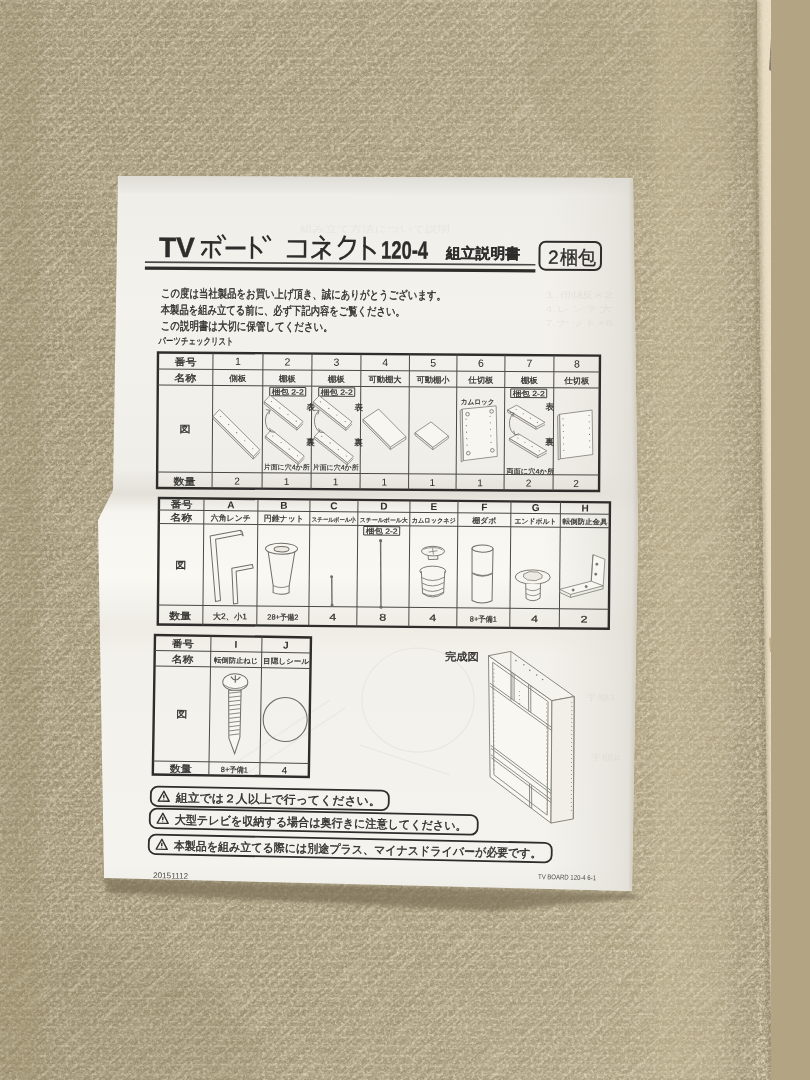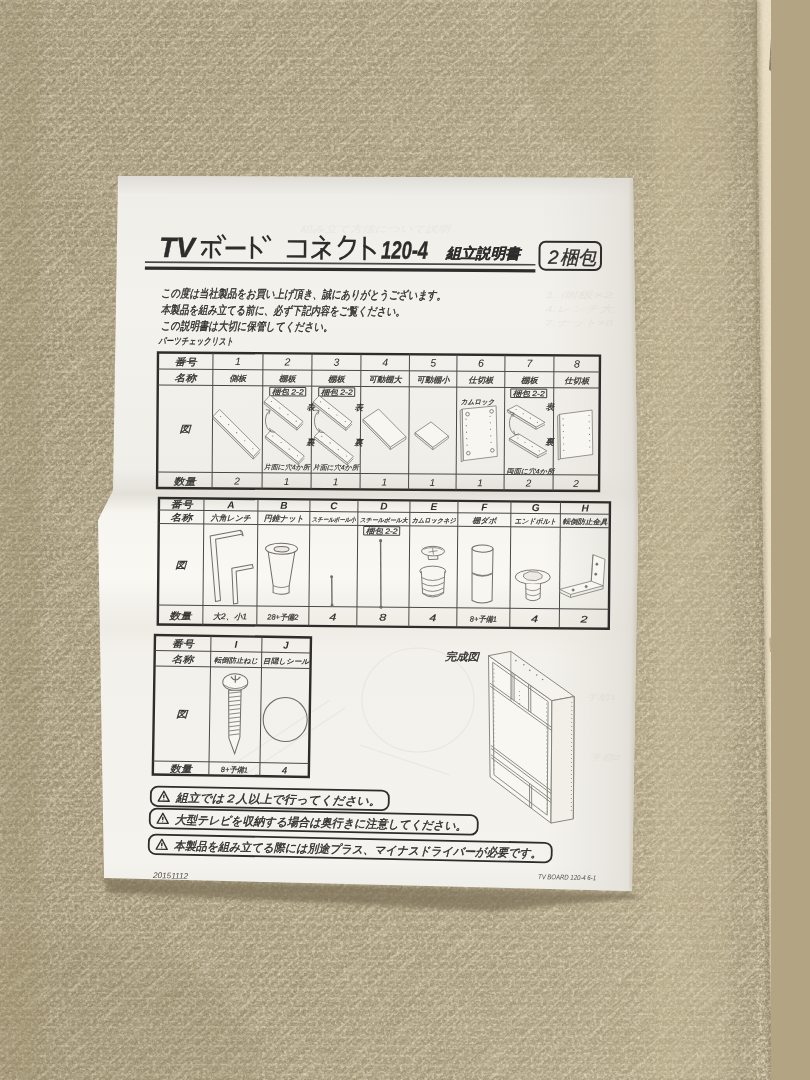--- a/index.html
+++ b/index.html
@@ -1,16 +1,16 @@
 <!DOCTYPE html>
 <html><head>
 <meta charset="utf-8">
 <style>
 html,body{margin:0;padding:0;background:#b3a584;}
-#scene{position:relative;width:771px;height:1080px;overflow:hidden;font-family:"Liberation Sans",sans-serif;font-style:italic;}
+#scene{position:relative;width:771px;height:1080px;overflow:hidden;font-family:"Liberation Sans",sans-serif;}
 svg text{font-family:"Liberation Sans",sans-serif;}
 </style>
 </head>
 <body>
 <div id="scene">
 <svg width="810" height="1080" viewBox="0 0 810 1080" xmlns="http://www.w3.org/2000/svg">
 <defs>
 <filter id="grainL" x="0" y="0" width="100%" height="100%">
   <feTurbulence type="fractalNoise" baseFrequency="0.32 0.38" numOctaves="2" seed="7"></feTurbulence>
   <feColorMatrix type="matrix" values="0 0 0 0 0.89, 0 0 0 0 0.84, 0 0 0 0 0.68, 0 0 0 3.2 -1.45"></feColorMatrix>

